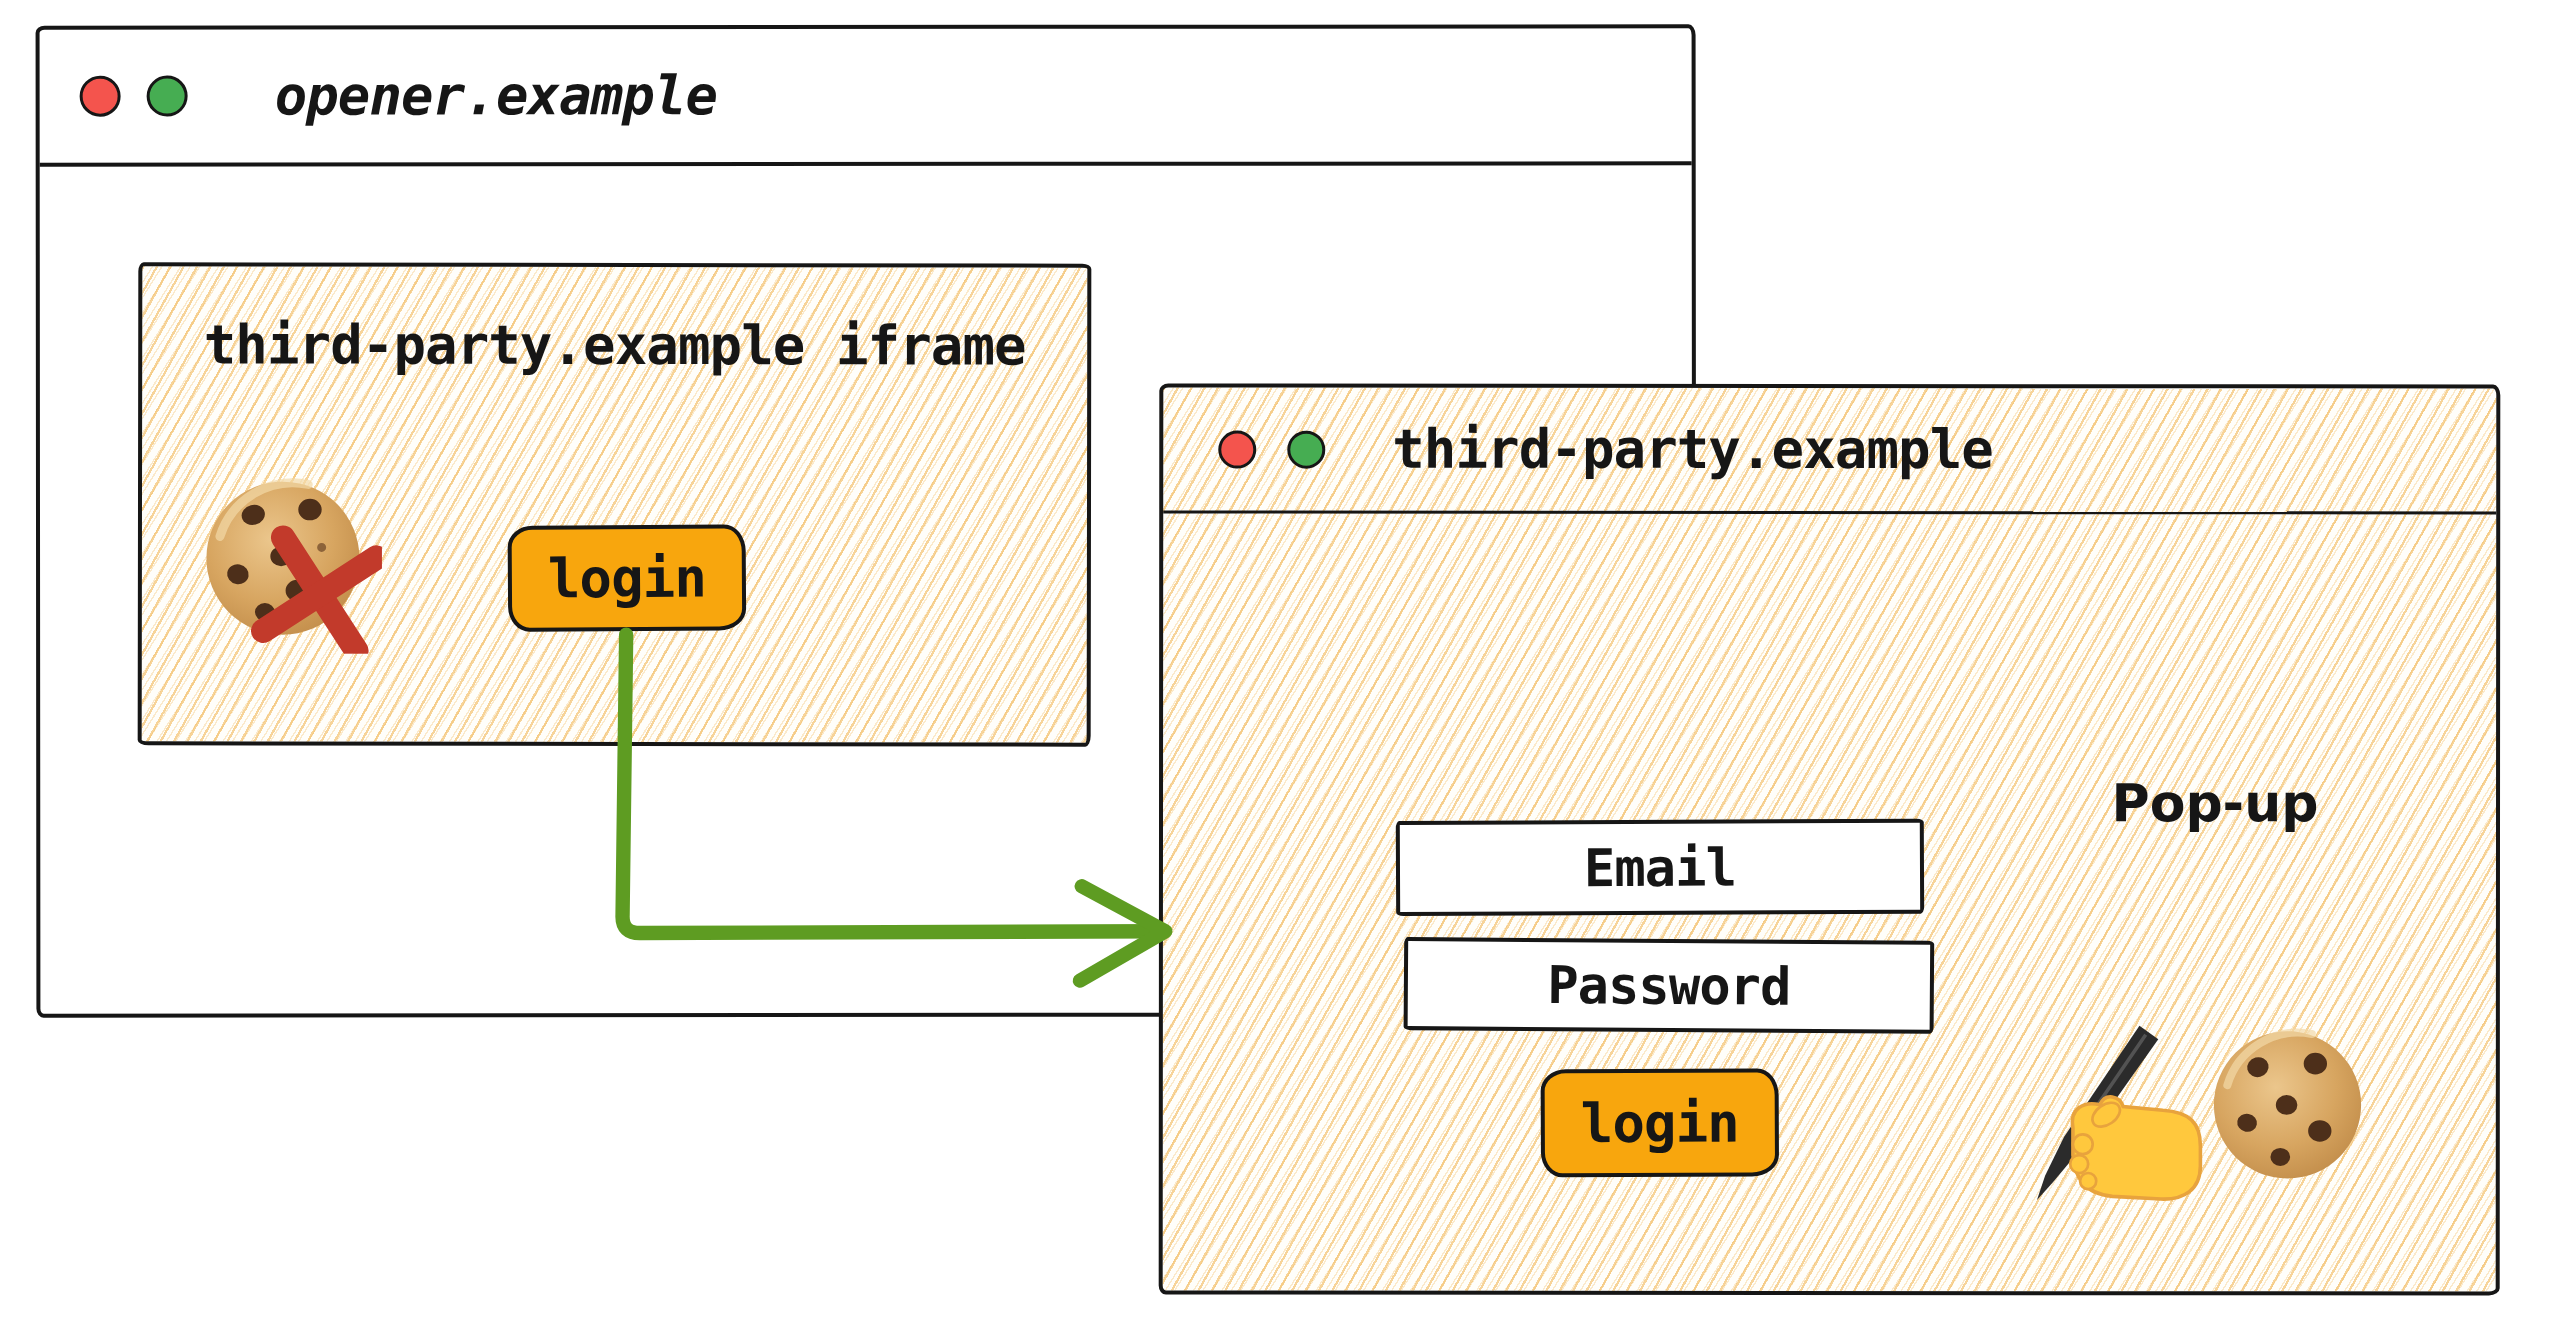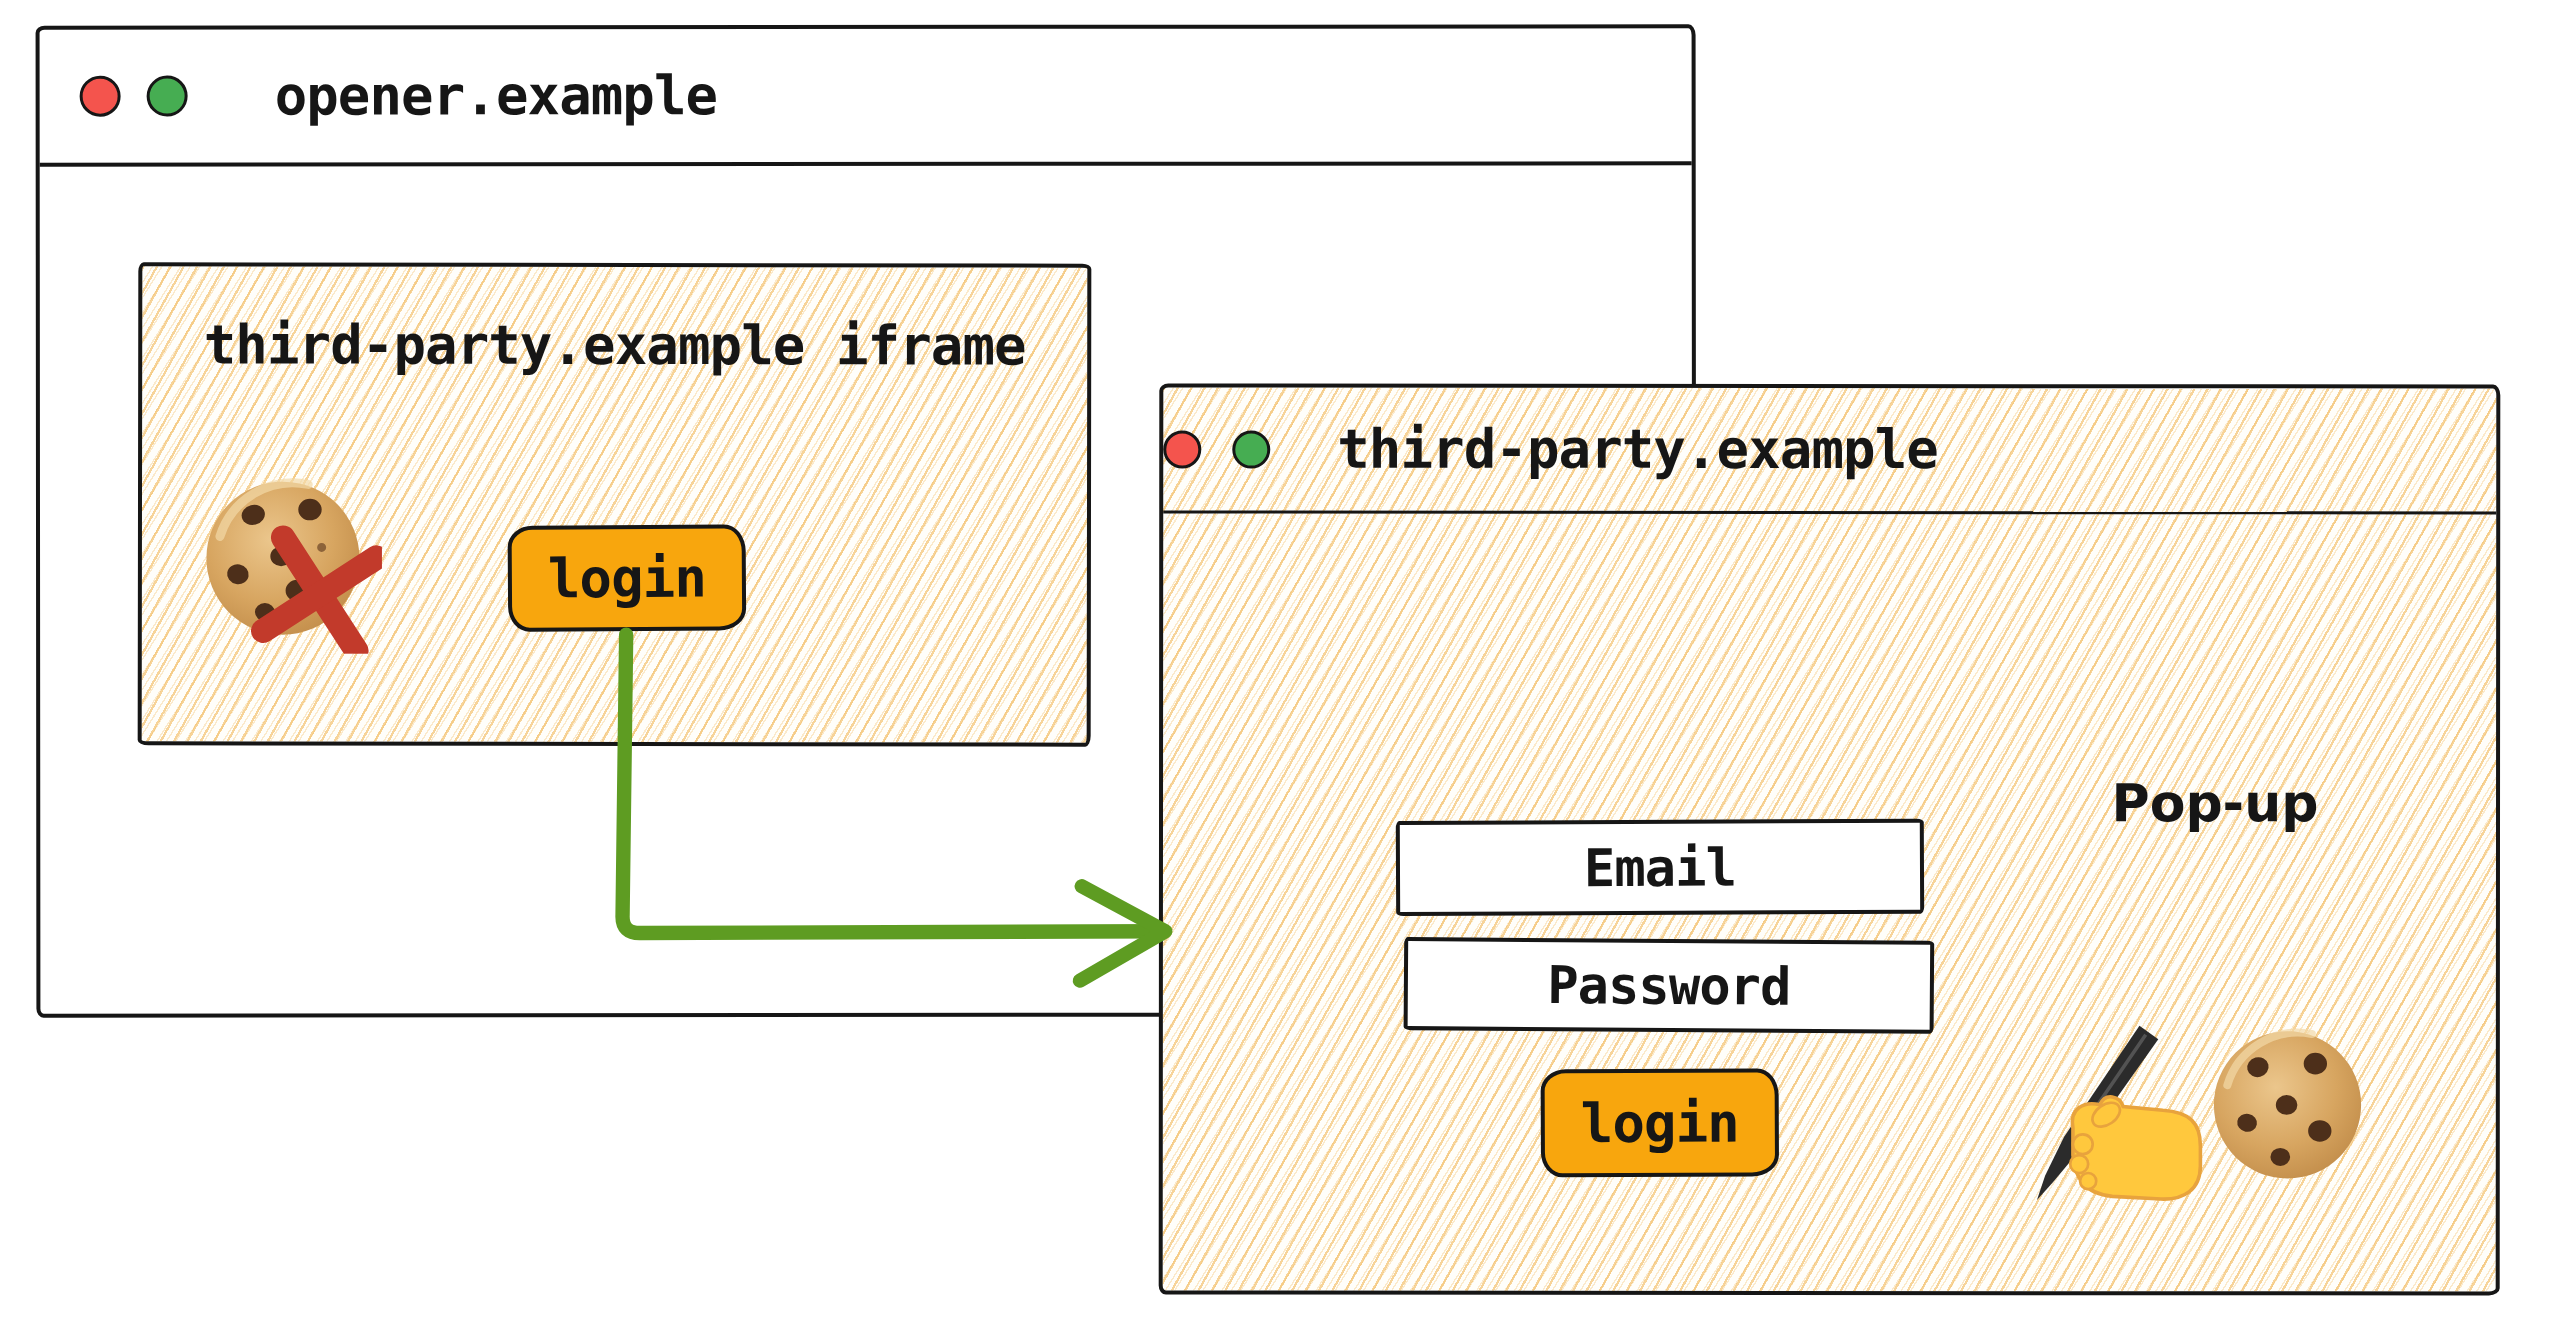--- a/index.html
+++ b/index.html
@@ -46,21 +46,21 @@
     background-color: #fffefa;
     background-image:
       repeating-linear-gradient(119deg, rgba(242,186,94,0.62) 0 2.3px, transparent 2.3px 11.7px),
       repeating-linear-gradient(122deg, rgba(242,186,94,0.30) 0 1.4px, transparent 1.4px 8px);
   }
   
   #opener-window { left: 36px; top: 25px; width: 1660px; height: 992px; z-index: 10; transform: rotate(-0.05deg); }
   #opener-window .titlebar { height: 137px; padding-left: 40px; }
   #opener-window .dot { width: 41px; height: 41px; }
   #opener-window .dot.green { margin-left: 26px; }
-  #opener-window .title-text { margin-left: 87px; }
+  #opener-window .title-text { margin-left: 87px; font-style: italic; }
 
   
   #iframe-box {
     position: absolute; left: 138px; top: 263px; width: 953px; height: 483px;
     border: 4.5px solid var(--ink);
     border-radius: 5.4px 9px 5.4px 10.8px / 9px 5.4px 10.8px 5.4px;
     z-index: 15; transform: rotate(0.08deg);
   }
   #iframe-heading {
     margin-top: 47px; text-align: center;
@@ -76,21 +76,21 @@
     font-weight: bold; font-size: 54px; letter-spacing: -0.9px;
     color: var(--ink); cursor: pointer;
   }
   #iframe-login-btn { left: 366px; top: 258px; width: 238px; height: 106px; transform: rotate(-0.45deg); }
 
   
   #flow-arrow { position: absolute; left: 539px; top: 620px; width: 647px; height: 378px; z-index: 40; pointer-events: none; }
 
   
   #popup-window { left: 1159px; top: 384px; width: 1341px; height: 911px; z-index: 30; transform: rotate(0.04deg); }
-  #popup-window .titlebar { height: 126px; border-bottom-width: 3.6px; }
+  #popup-window .titlebar { height: 126px; padding-left: 55px; border-bottom-width: 3.6px; }
   #popup-window .dot { width: 38px; height: 38px; }
   #popup-window .dot.green { margin-left: 31px; }
   #popup-window .title-text { margin-left: 67px; }
   #popup-body { position: relative; width: 100%; height: calc(100% - 126px); }
   .field {
     position: absolute;
     display: flex; align-items: center; justify-content: center;
     background: #ffffff;
     border: 4.5px solid var(--ink);
     border-radius: 3.6px 7.2px 3.6px 7.2px / 7.2px 3.6px 7.2px 3.6px;

